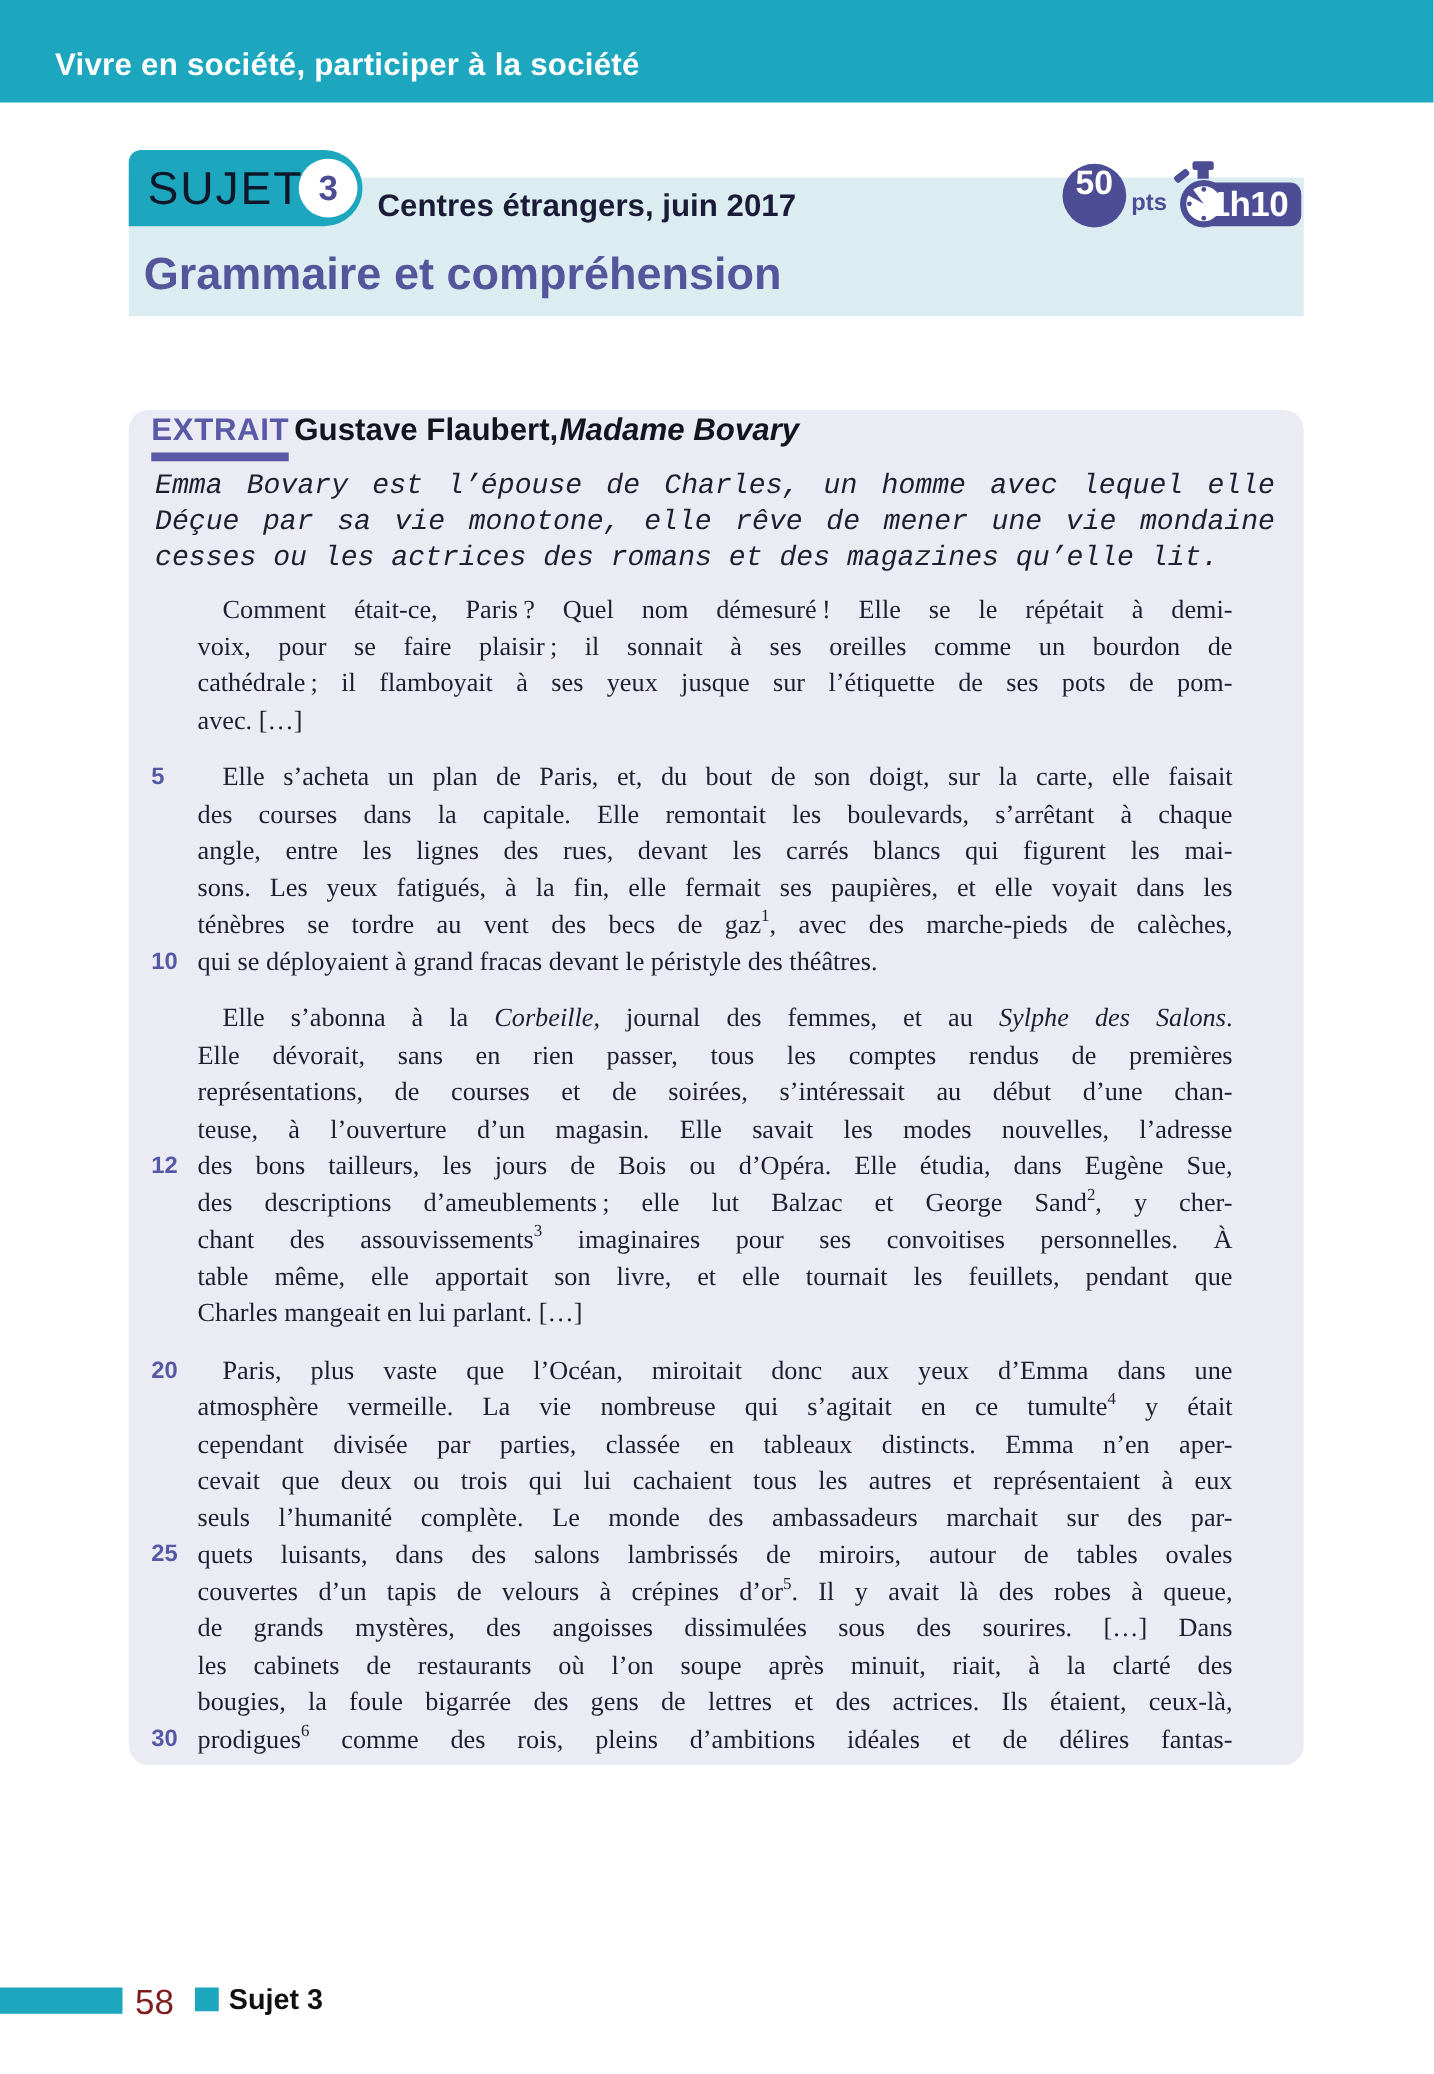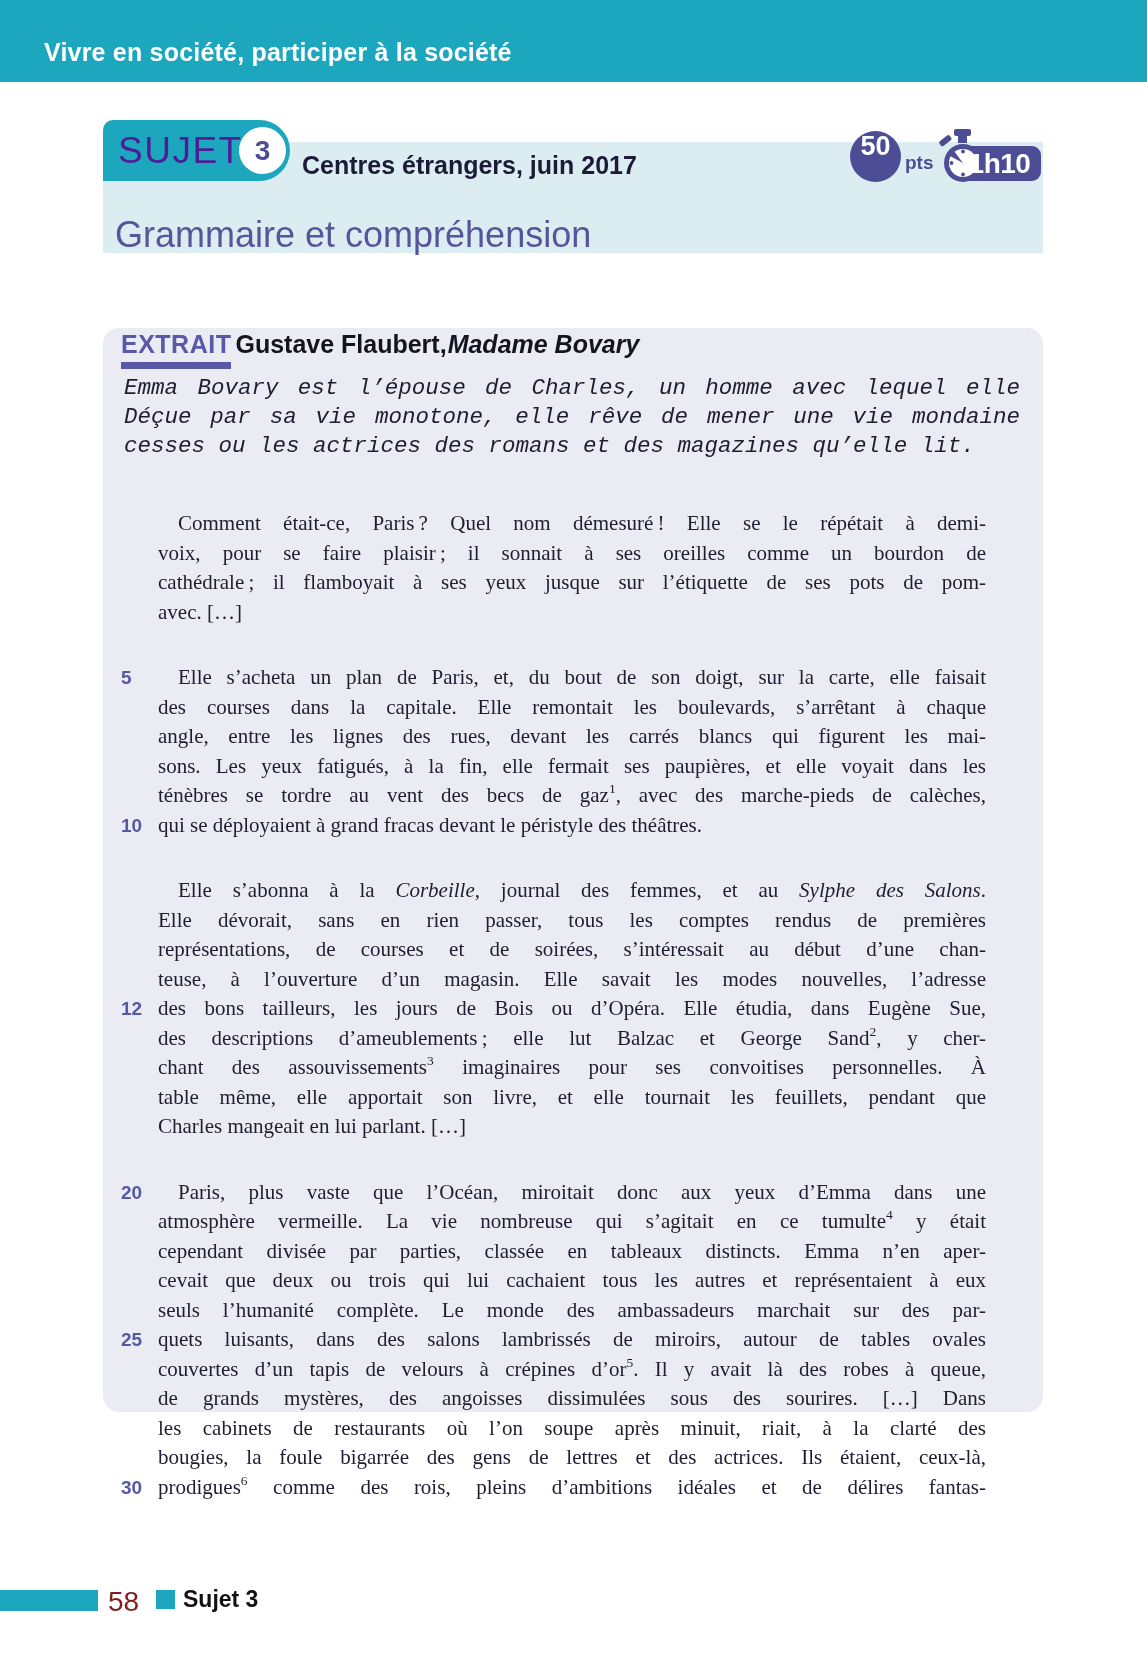--- a/index.html
+++ b/index.html
@@ -15,26 +15,26 @@
         font-family:"Liberation Sans",sans-serif;}
 
   
   .top-band{position:absolute;left:0;top:0;width:100%;height:82px;background:var(--teal);
             color:#fff;font-size:25px;font-weight:bold;display:flex;align-items:flex-end;
             padding:0 0 15px 44px;box-sizing:border-box;letter-spacing:0.2px;}
 
   
   .banner-bg{position:absolute;left:103px;top:142px;width:940px;height:111px;background:var(--banner-bg);}
   .sujet-pill{position:absolute;left:103px;top:120px;width:187px;height:61px;background:var(--teal);
-              border-radius:10px 31px 31px 0;color:#4c1d95;font-size:37px;font-weight:normal;
+              border-radius:10px 31px 31px 0;color:#0f172a;font-size:37px;font-weight:normal;
               display:flex;align-items:center;padding-left:15px;box-sizing:border-box;letter-spacing:1.5px;}
   .sujet-num{position:absolute;left:239px;top:127px;width:47px;height:47px;background:#fff;border-radius:50%;
              color:var(--purple);font-weight:bold;font-size:28px;display:flex;align-items:center;justify-content:center;}
   .exam-label{position:absolute;left:302px;top:151px;font-weight:bold;font-size:25px;color:#1b1b38;}
-  .grammar-title{position:absolute;left:115px;top:198px;font-size:36px;font-weight:normal;color:var(--title-purple);margin-top:16px;}
+  .grammar-title{position:absolute;left:115px;top:198px;font-size:36px;font-weight:bold;color:var(--title-purple);}
 
   .pts-circle{position:absolute;left:850px;top:131px;width:51px;height:51px;border-radius:50%;
               background:var(--purple);color:#fff;font-weight:bold;font-size:27px;
               display:flex;align-items:flex-start;justify-content:center;}
   .pts-unit{position:absolute;left:905px;top:152px;color:var(--purple);font-weight:bold;font-size:19px;}
   .timer-svg{position:absolute;left:938px;top:118px;}
   .timer-text{position:absolute;left:958px;top:146px;width:83px;height:35px;display:flex;align-items:center;
               justify-content:center;color:#fff;font-weight:bold;font-size:28px;letter-spacing:-0.5px;}
 
   
@@ -48,21 +48,21 @@
   .intro{position:absolute;left:124px;top:374px;width:896px;font-family:Liberation Mono, monospace;
          font-style:italic;font-size:22.5px;color:var(--ink);}
   .iline{height:29px;line-height:29px;white-space:normal;text-align:justify;text-align-last:justify;overflow:hidden;}
   .iline.end{text-align-last:left;}
 
   .body-text{position:absolute;left:158px;top:473px;width:828px;font-family:"Liberation Serif","DejaVu Serif",serif;
              font-size:21px;color:var(--ink);}
   .para + .para{margin-top:16px;}
   .tl{position:relative;height:29.5px;line-height:29.5px;text-align:justify;text-align-last:justify;overflow:visible;}
   .tl.end{text-align-last:left;}
-  .tl.ind{text-indent:20px;margin-top:36px;}
+  .tl.ind{text-indent:20px;}
   .lnum{position:absolute;left:-37px;top:0;width:28px;text-align:right;font-family:"Liberation Sans",sans-serif;
         font-weight:bold;font-size:19px;color:#5558A3;text-indent:0;}
   .it{font-style:italic;}
   .body-text sup{font-size:13.5px;line-height:0;position:relative;top:-1px;}
 
   
   .footer-bar{position:absolute;left:0;top:1590px;width:98px;height:21px;background:var(--teal);}
   .footer-page{position:absolute;left:108px;top:1586px;font-size:28px;font-weight:normal;color:#7f1d1d;}
   .footer-square{position:absolute;left:156px;top:1590px;width:19px;height:19px;background:var(--teal);}
   .footer-label{position:absolute;left:183px;top:1586px;font-size:23px;font-weight:bold;color:#111;}

